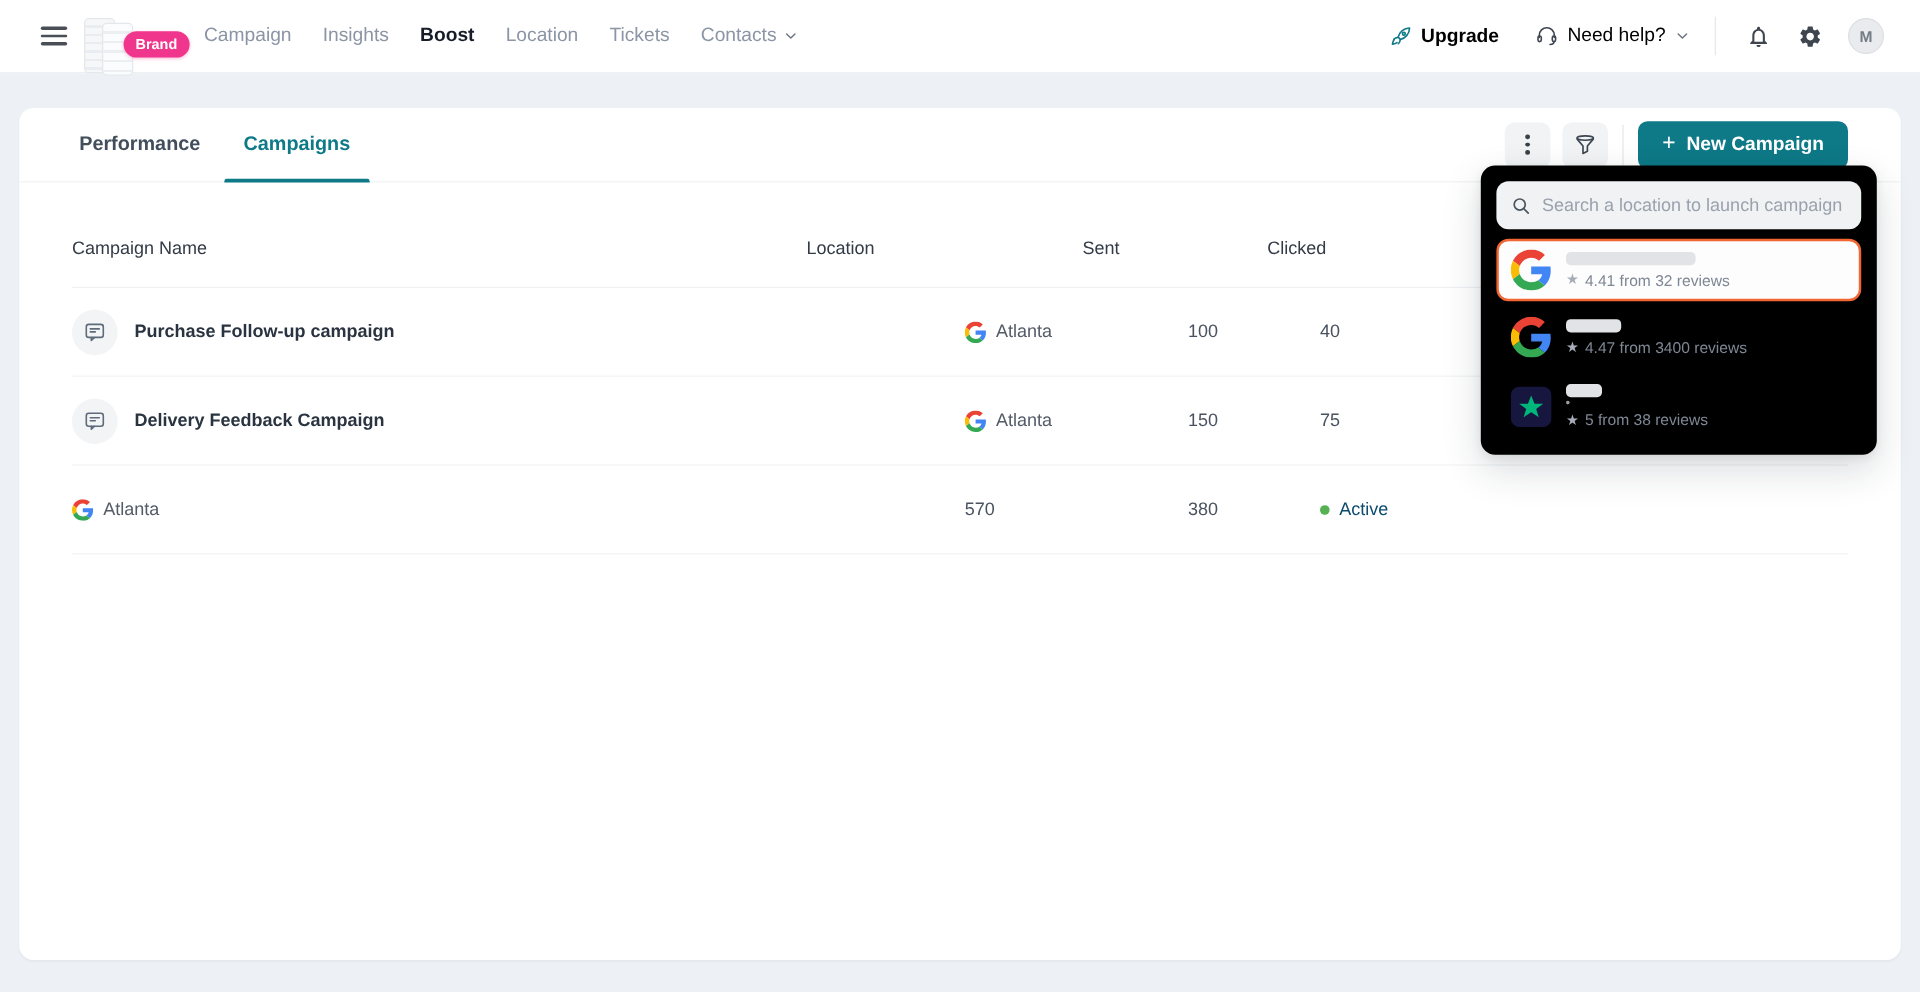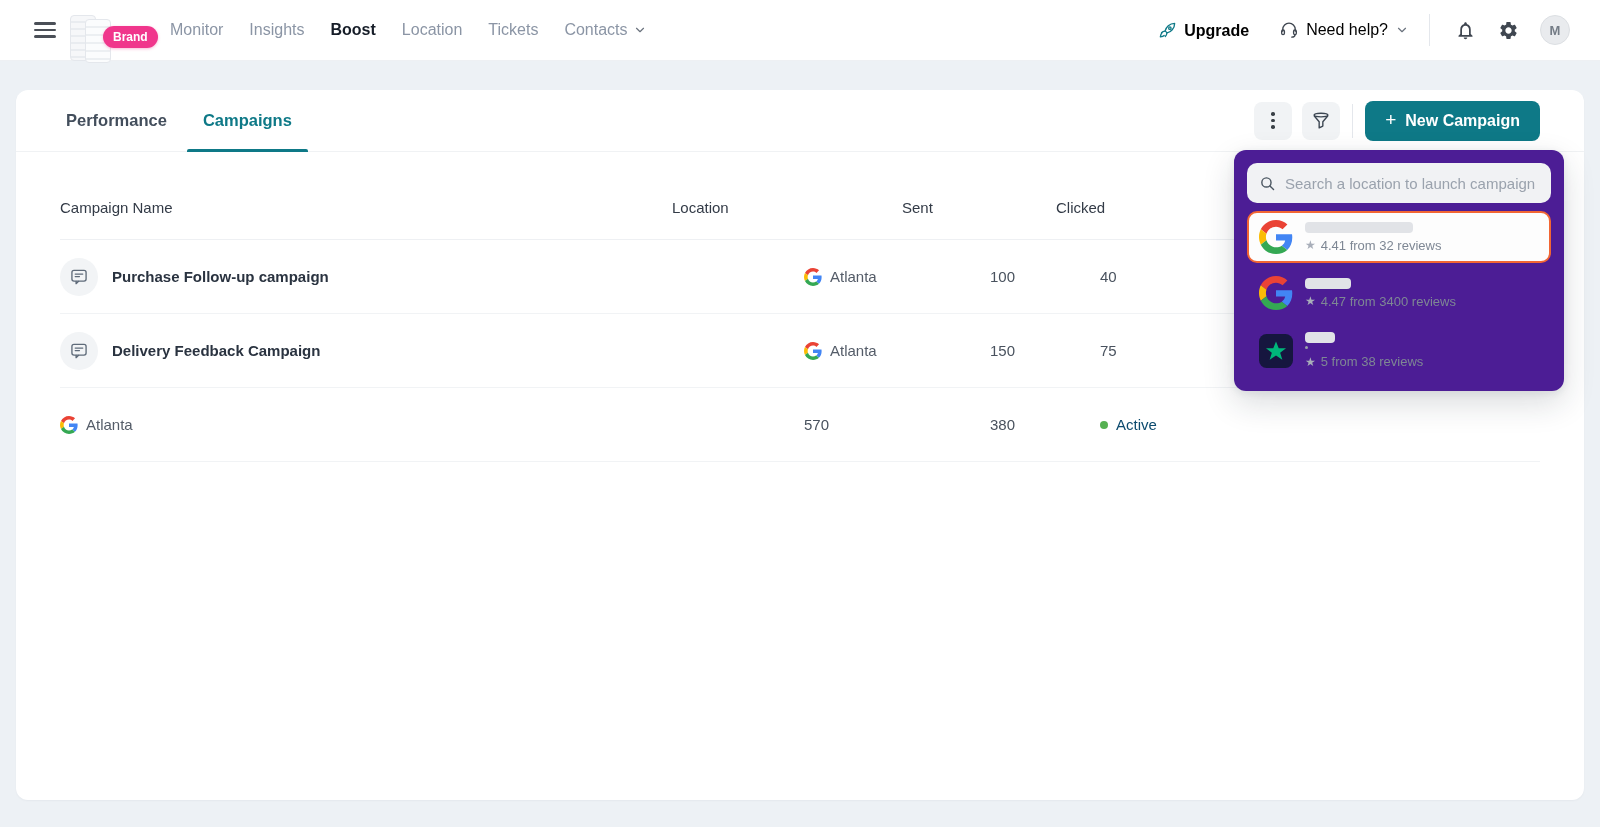--- a/index.html
+++ b/index.html
@@ -51,21 +51,21 @@
   .thead { height:88px; align-items:end; padding-bottom:23px; border-bottom:1px solid #eef0f3; font-size:15px; color:#333b47;gap:44px; }
   .trow { height:74px; border-bottom:1px solid #f1f3f5; cursor:pointer; }
   .namecell { display:flex; align-items:center; gap:14px; }
   .row-icon { width:38px; height:38px; border-radius:50%; background:#f2f4f6; display:flex; align-items:center; justify-content:center; flex:none; }
   .cname { font-size:15px; font-weight:700; color:#2a3340; }
   .loccell { display:flex; align-items:center; gap:8px; font-size:15px; color:#545c68; }
   .numcell { font-size:15px; color:#49525e; }
   .statuscell { display:flex; align-items:center; gap:8px; font-size:15px; color:#0c4a6e; }
   .sdot { width:8px; height:8px; border-radius:50%; background:#56b152; }
   
-  .panel { position:absolute; top:60px; right:20px; width:330px; background:#4c1d95; border-radius:12px; z-index:10;
+  .panel { position:absolute; top:48px; right:20px; width:330px; background:#000000; border-radius:12px; z-index:10;
            box-shadow:0 12px 32px rgba(25,35,50,.16), 0 2px 8px rgba(25,35,50,.08); padding:13px; }
   .searchbox { height:40px; background:#f1f2f4; border-radius:10px; display:flex; align-items:center; gap:9px; padding:0 12px; margin-bottom:8px; }
   .searchbox input { border:none; background:transparent; outline:none; width:100%; font-family:inherit; font-size:15px; color:#3c4652; }
   .searchbox input::placeholder { color:#9aa2ad; }
   .option { display:flex; align-items:center; gap:12px; padding:7px 10px; border:2px solid transparent; border-radius:10px; cursor:pointer; margin-top:4px; }
   .option.highlighted { border-color:#f26633; background:#fdfdfd; margin-top:0; }
   .opt-icon { width:34px; height:34px; flex:none; display:flex; align-items:center; justify-content:center; }
   .opt-text { display:flex; flex-direction:column; gap:5px; }
   .blur-bar { height:11px; border-radius:4px; background:#e1e3e7; }
   .blur-dot { width:3px; height:3px; border-radius:50%; background:#9aa0a8; margin-top:-2px; }
@@ -82,21 +82,21 @@
       <i></i>
       <i></i>
     </div>
   <div class="logo">
     <div class="shot shot1"></div>
     <div class="shot shot2"></div>
     <span class="brand-pill">Brand</span>
   </div>
   <nav class="nav-items" id="nav-items">
       <div class="nav-item">
-        <span>Monitor</span>
+        <span>Campaign</span>
       </div>
       <div class="nav-item">
         <span>Insights</span>
       </div>
       <div class="nav-item active">
         <span>Boost</span>
       </div>
       <div class="nav-item">
         <span>Location</span>
       </div>

